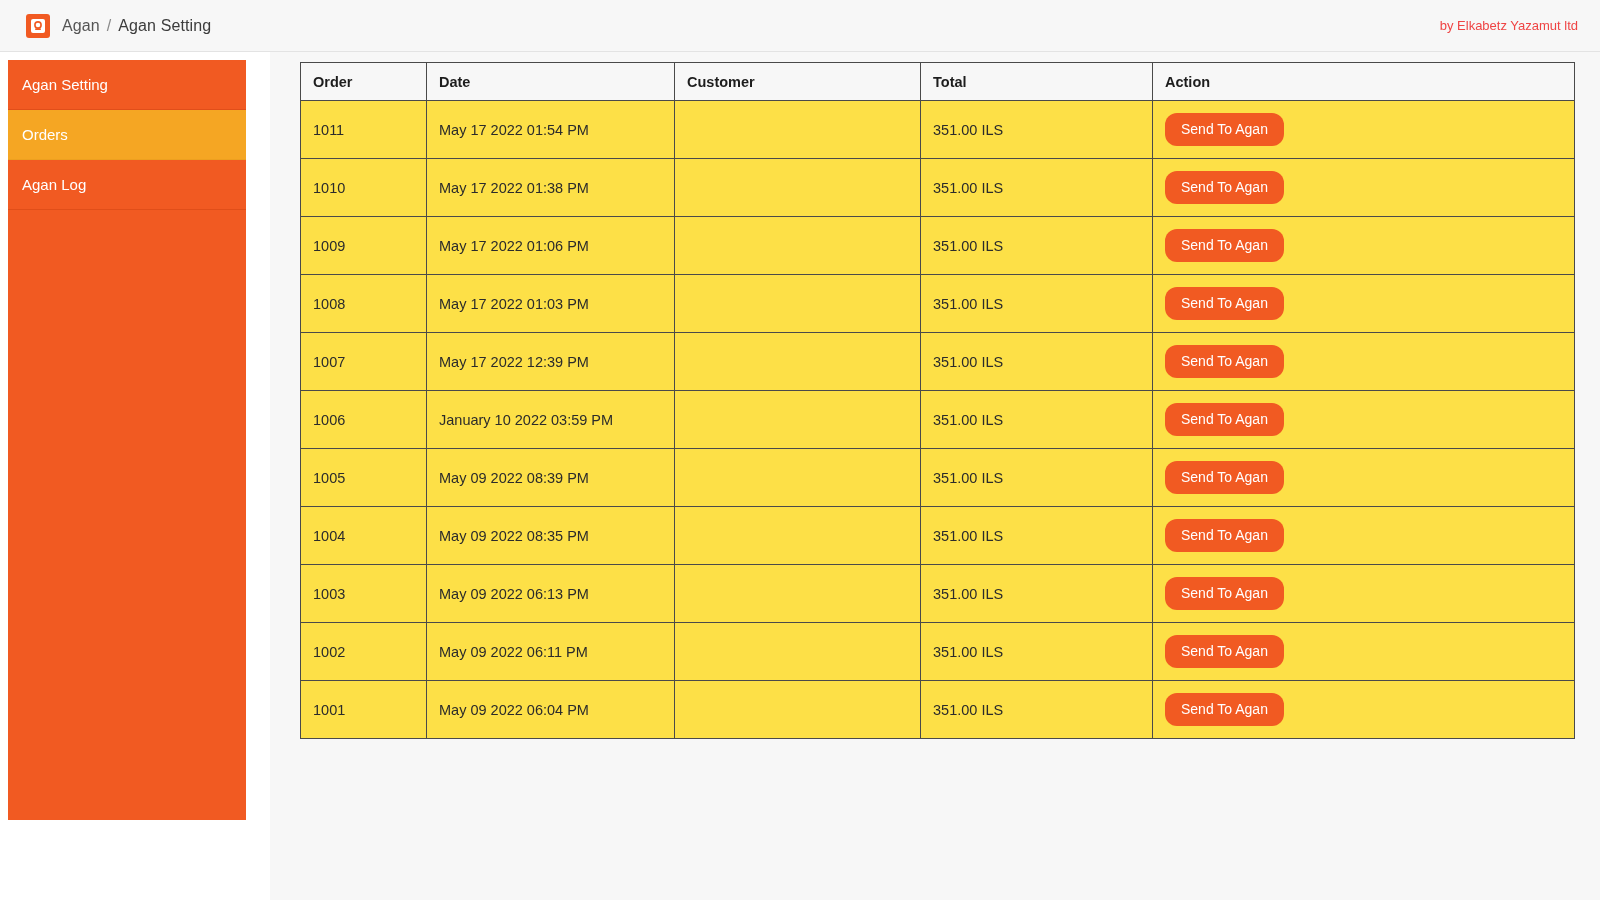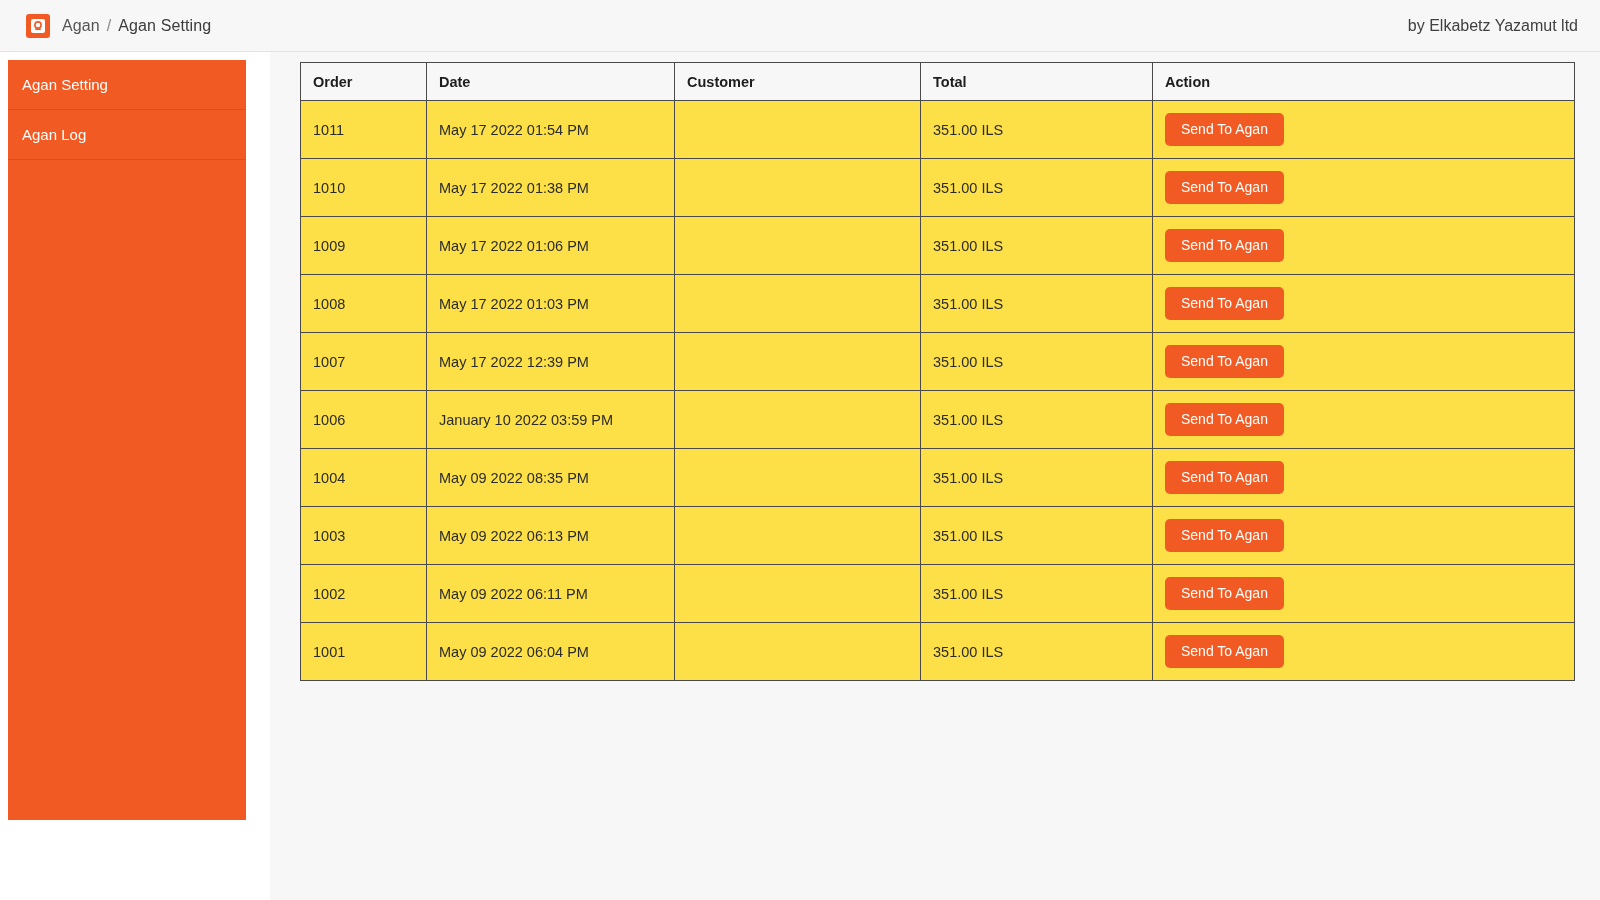--- a/index.html
+++ b/index.html
@@ -54,22 +54,22 @@
     align-items: center;
     gap: 7px;
     letter-spacing: .1px;
   }
   .breadcrumb .crumb-root { color: #555; }
   .breadcrumb .crumb-sep { color: #8a8a8a; }
   .breadcrumb .crumb-current { color: #3c3c3c; }
 
   .topbar-right {
     margin-left: auto;
-    font-size: 16px;
-    color: #404040;
+    font-size: 13px;
+    color: #ef4444;
   }
 
   
   .body-wrap {
     position: absolute;
     top: 52px;
     left: 0;
     width: 1600px;
     height: 848px;
     background: #ffffff;
@@ -154,21 +154,21 @@
   col.c-total    { width: 232px; }
   col.c-action   { width: 422px; }
 
   .send-btn {
     display: inline-block;
     background: #f15a22;
     color: #ffffff;
     font-size: 14px;
     font-family: "Liberation Sans", sans-serif;
     border: none;
-    border-radius: 5px;
+    border-radius: 12px;
     padding: 9px 16px;
     cursor: pointer;
     line-height: 1.1;
   }
 </style>
 </head>
 <body>
 
 <div class="app">
 
@@ -187,20 +187,23 @@
     </div>
     <div class="topbar-right">by Elkabetz Yazamut ltd</div>
   </div>
 
   <div class="body-wrap">
 
     <div class="sidebar">
       <div class="side-item">
         <span>Agan Setting</span>
       </div>
+      <div class="side-item active">
+        <span>Orders</span>
+      </div>
       <div class="side-item">
         <span>Agan Log</span>
       </div>
     </div>
 
     <div class="content">
       <table class="orders">
         <colgroup>
           <col class="c-order">
           <col class="c-date">
@@ -266,20 +269,29 @@
           <tr>
             <td>1006</td>
             <td>January 10 2022 03:59 PM</td>
             <td></td>
             <td>351.00 ILS</td>
             <td>
               <button class="send-btn">Send To Agan</button>
             </td>
           </tr>
           <tr>
+            <td>1005</td>
+            <td>May 09 2022 08:39 PM</td>
+            <td></td>
+            <td>351.00 ILS</td>
+            <td>
+              <button class="send-btn">Send To Agan</button>
+            </td>
+          </tr>
+          <tr>
             <td>1004</td>
             <td>May 09 2022 08:35 PM</td>
             <td></td>
             <td>351.00 ILS</td>
             <td>
               <button class="send-btn">Send To Agan</button>
             </td>
           </tr>
           <tr>
             <td>1003</td>

